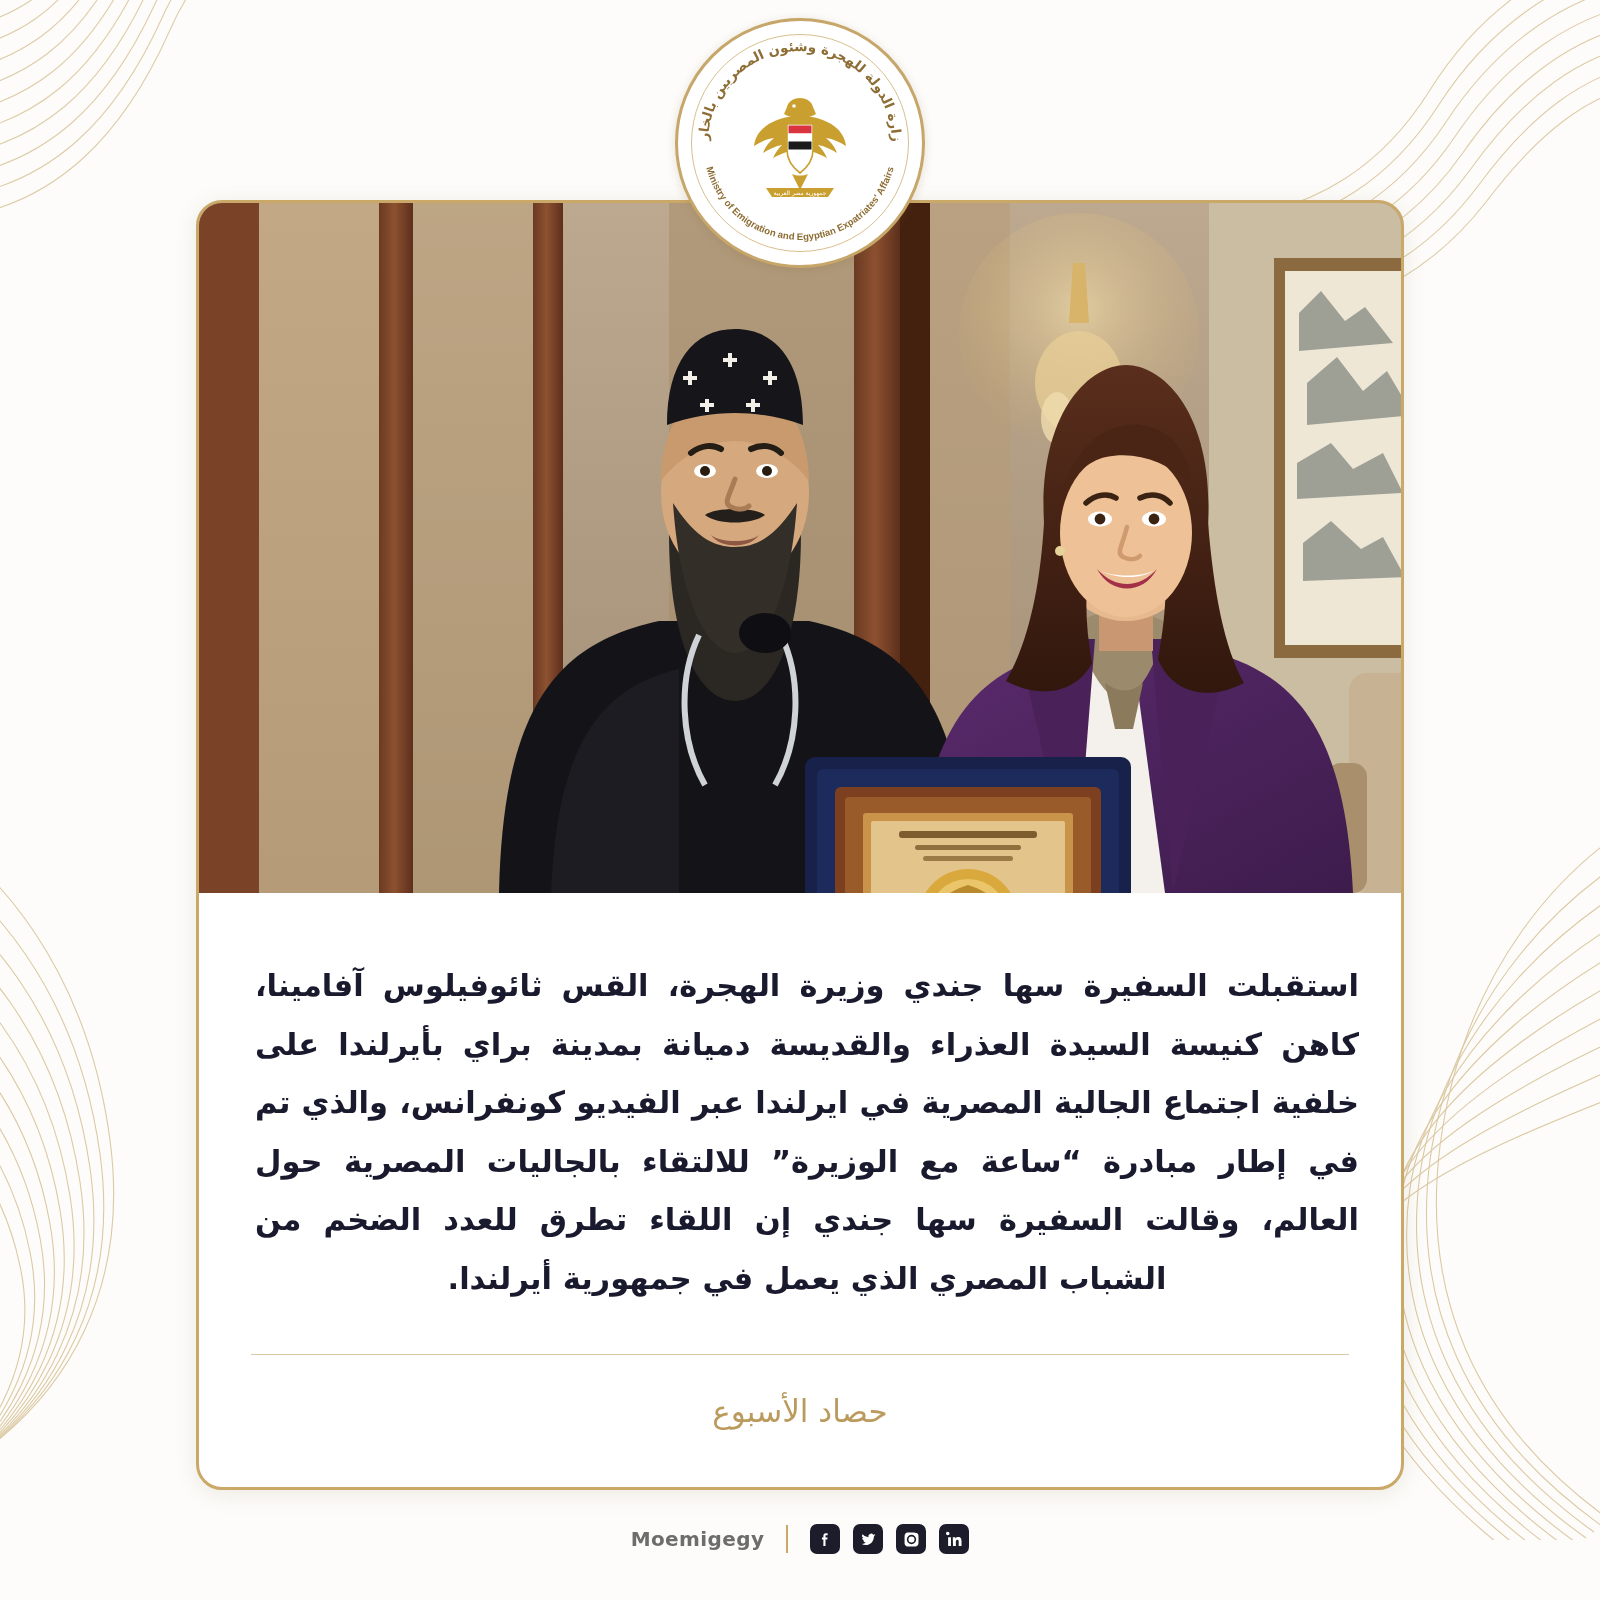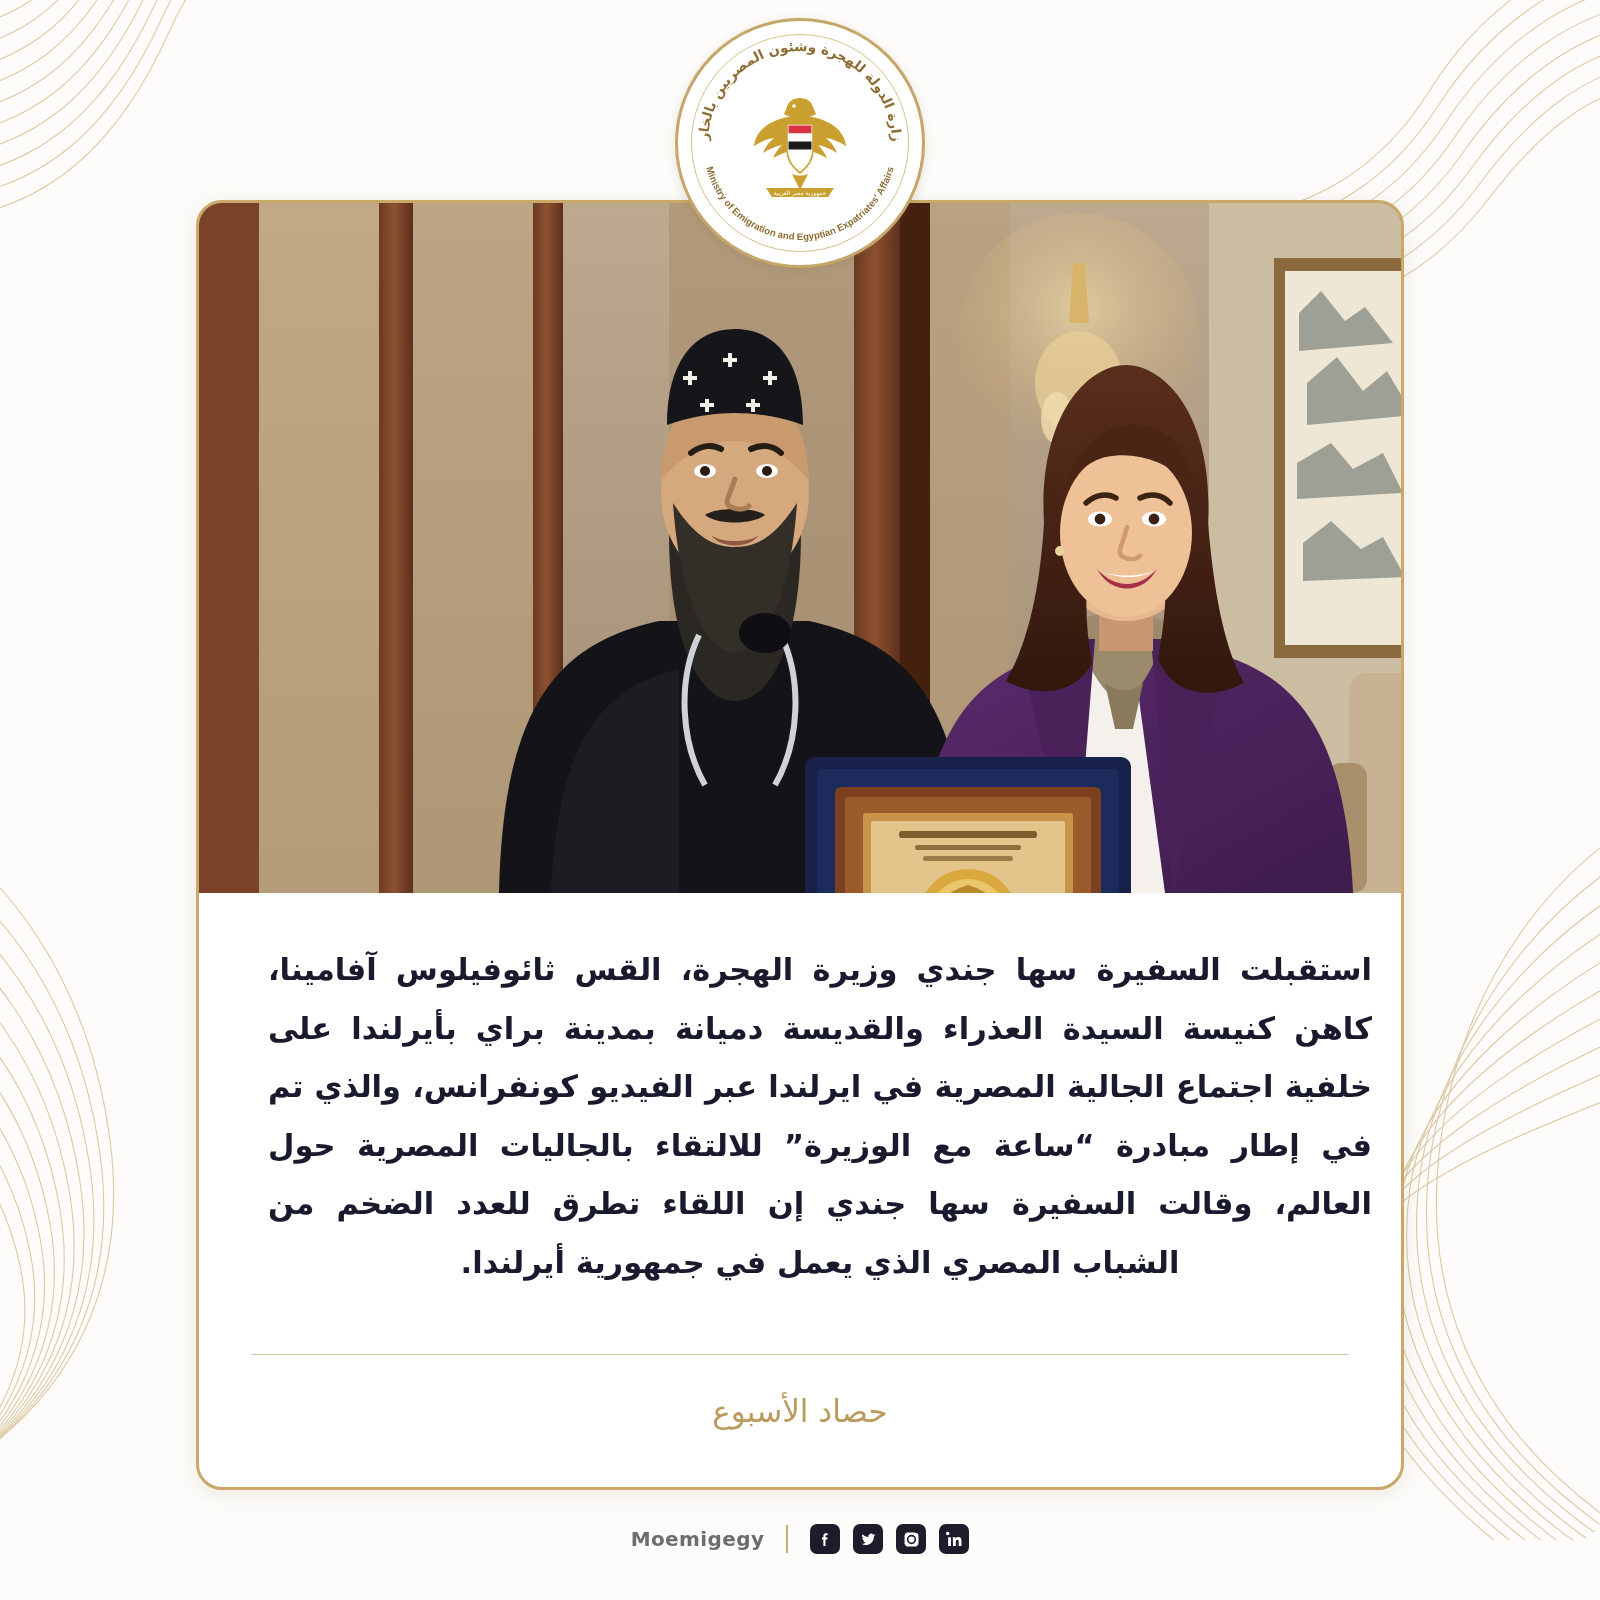--- a/index.html
+++ b/index.html
@@ -67,23 +67,23 @@
     position: absolute;
     left: 0; top: 0;
     width: 1208px; height: 690px;
     overflow: hidden;
     background: #7b5a41;
   }
   .photo svg { display: block; width: 100%; height: 100%; }
 
   .body-text {
     position: absolute;
-    left: 17px; top: 690px;
+    left: 4px; top: 690px;
     width: 1208px;
-    padding: 48px 52px 10px 52px;
+    padding: 64px 52px 10px 52px;
     direction: rtl;
     text-align: justify;
     text-align-last: center;
     font-size: 30.5px;
     line-height: 1.92;
     font-weight: bold;
     color: #1a1a2e;
     letter-spacing: .2px;
   }
 

